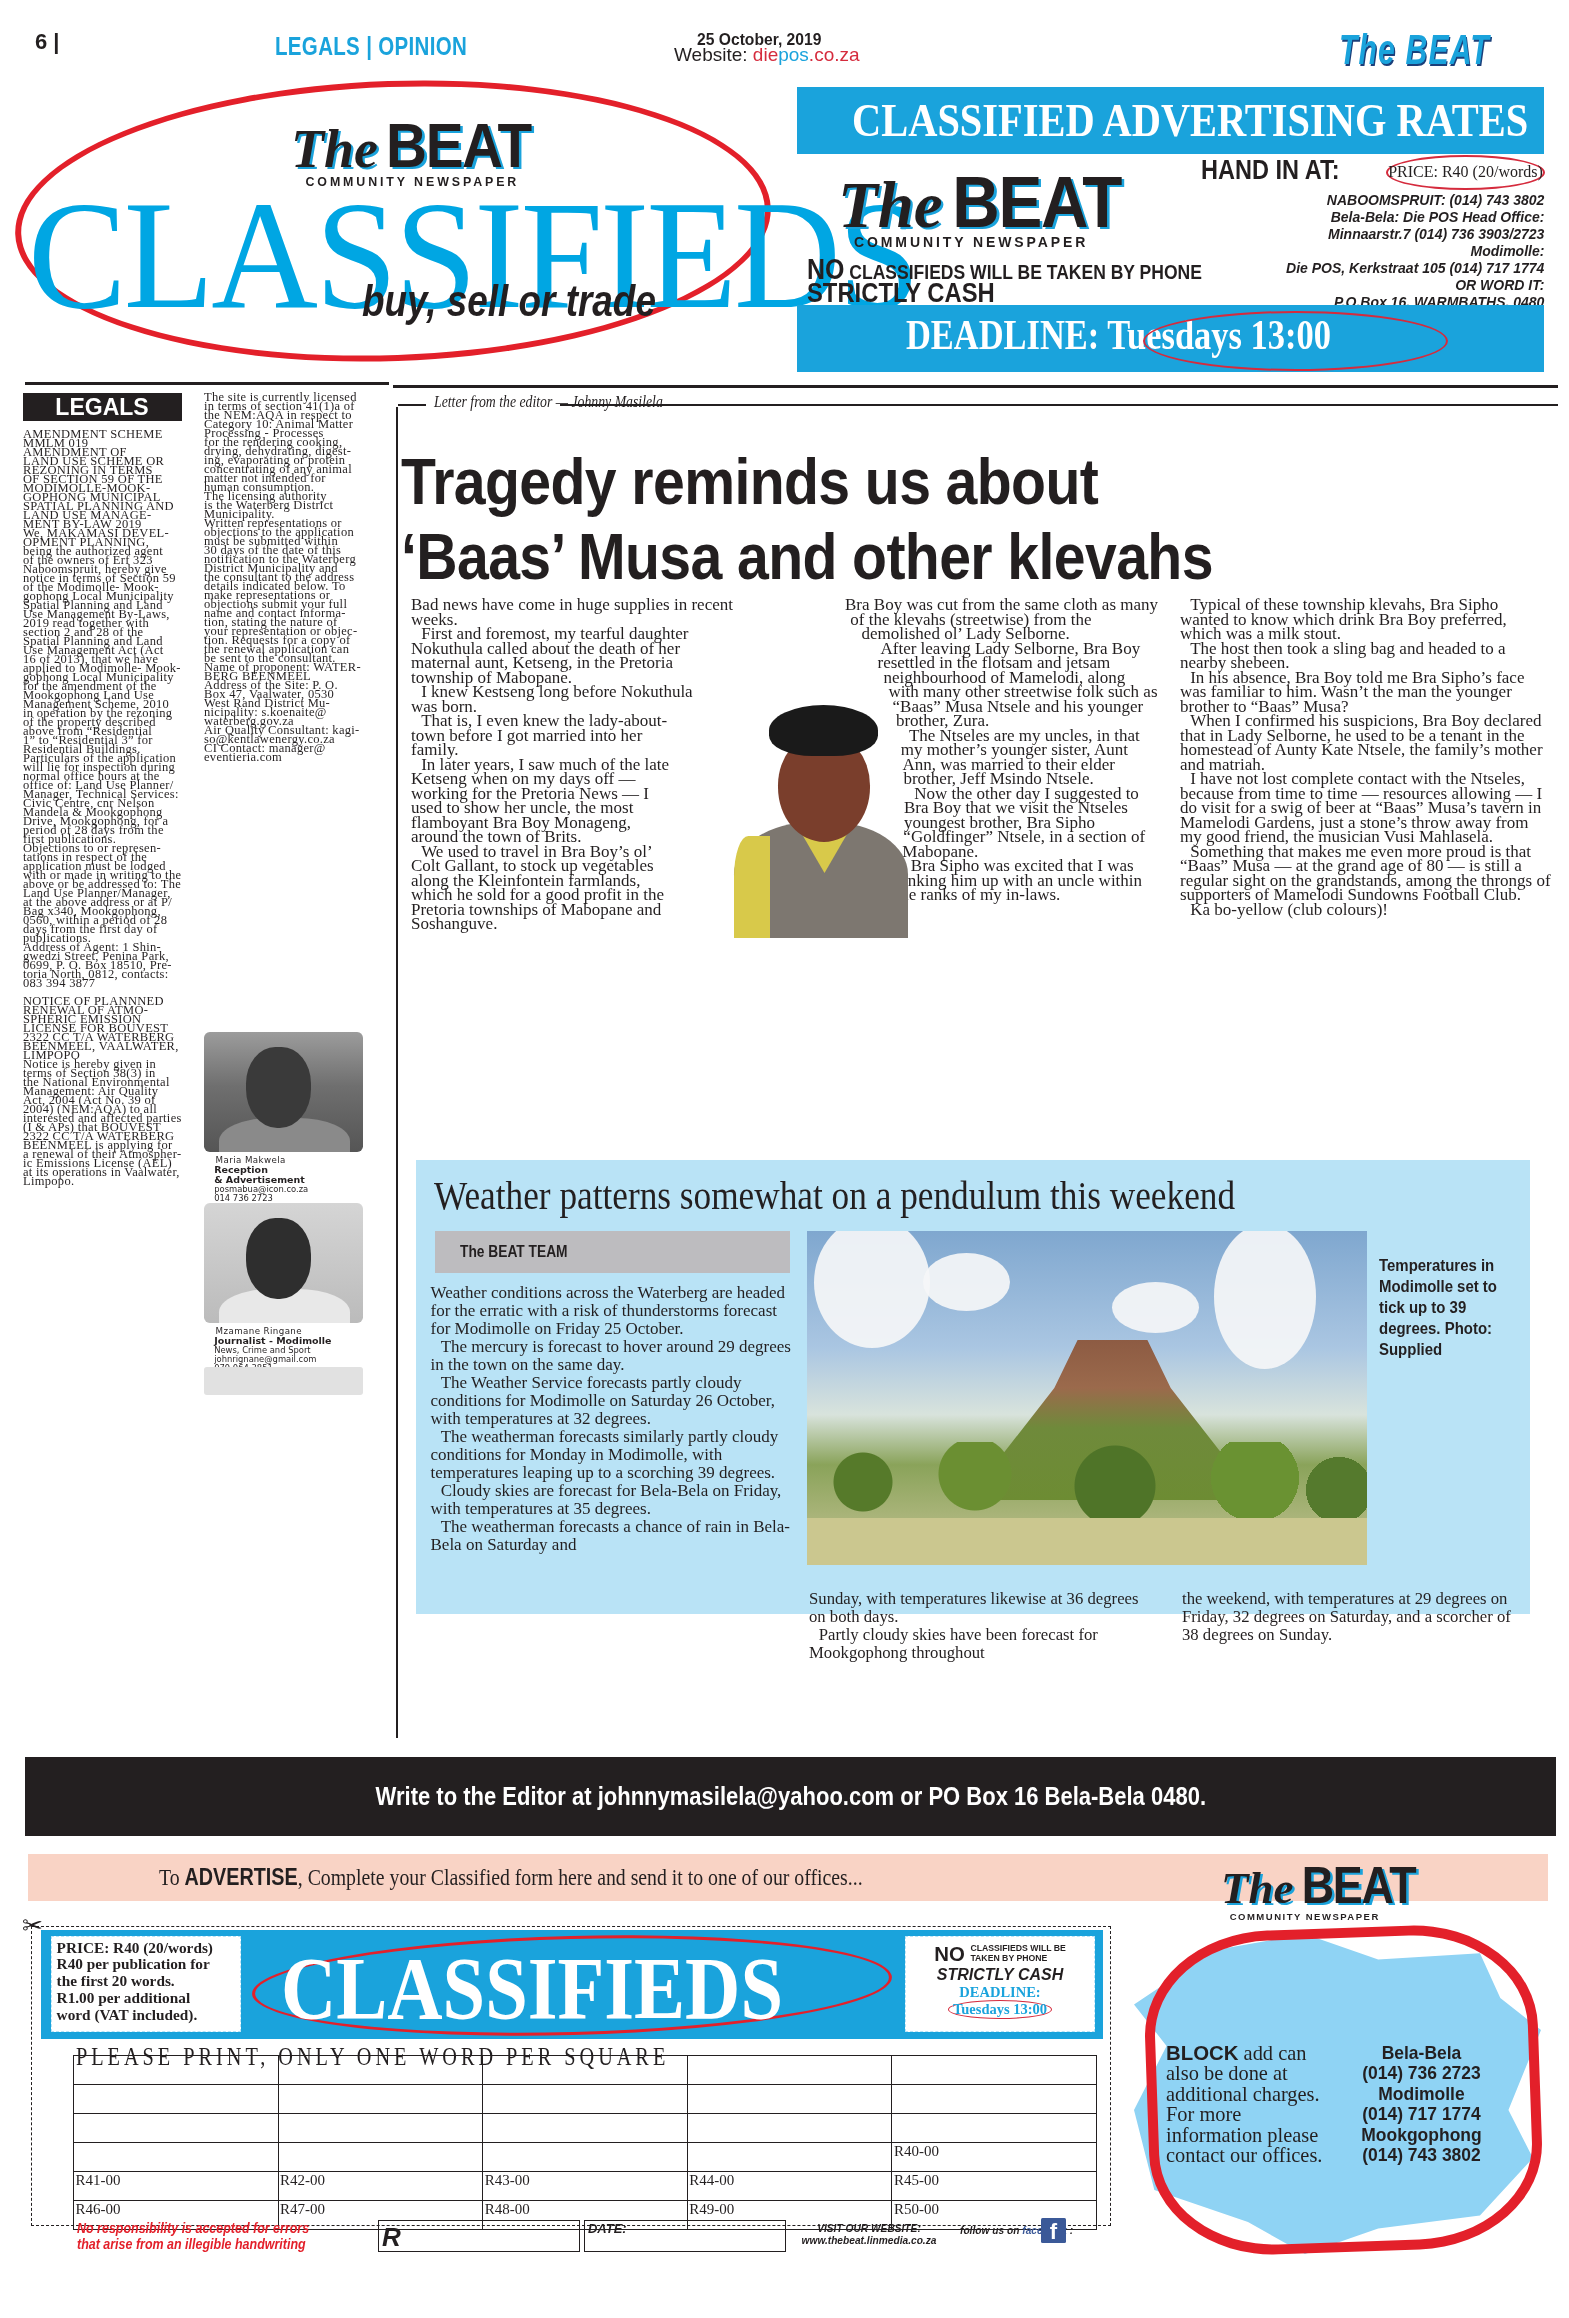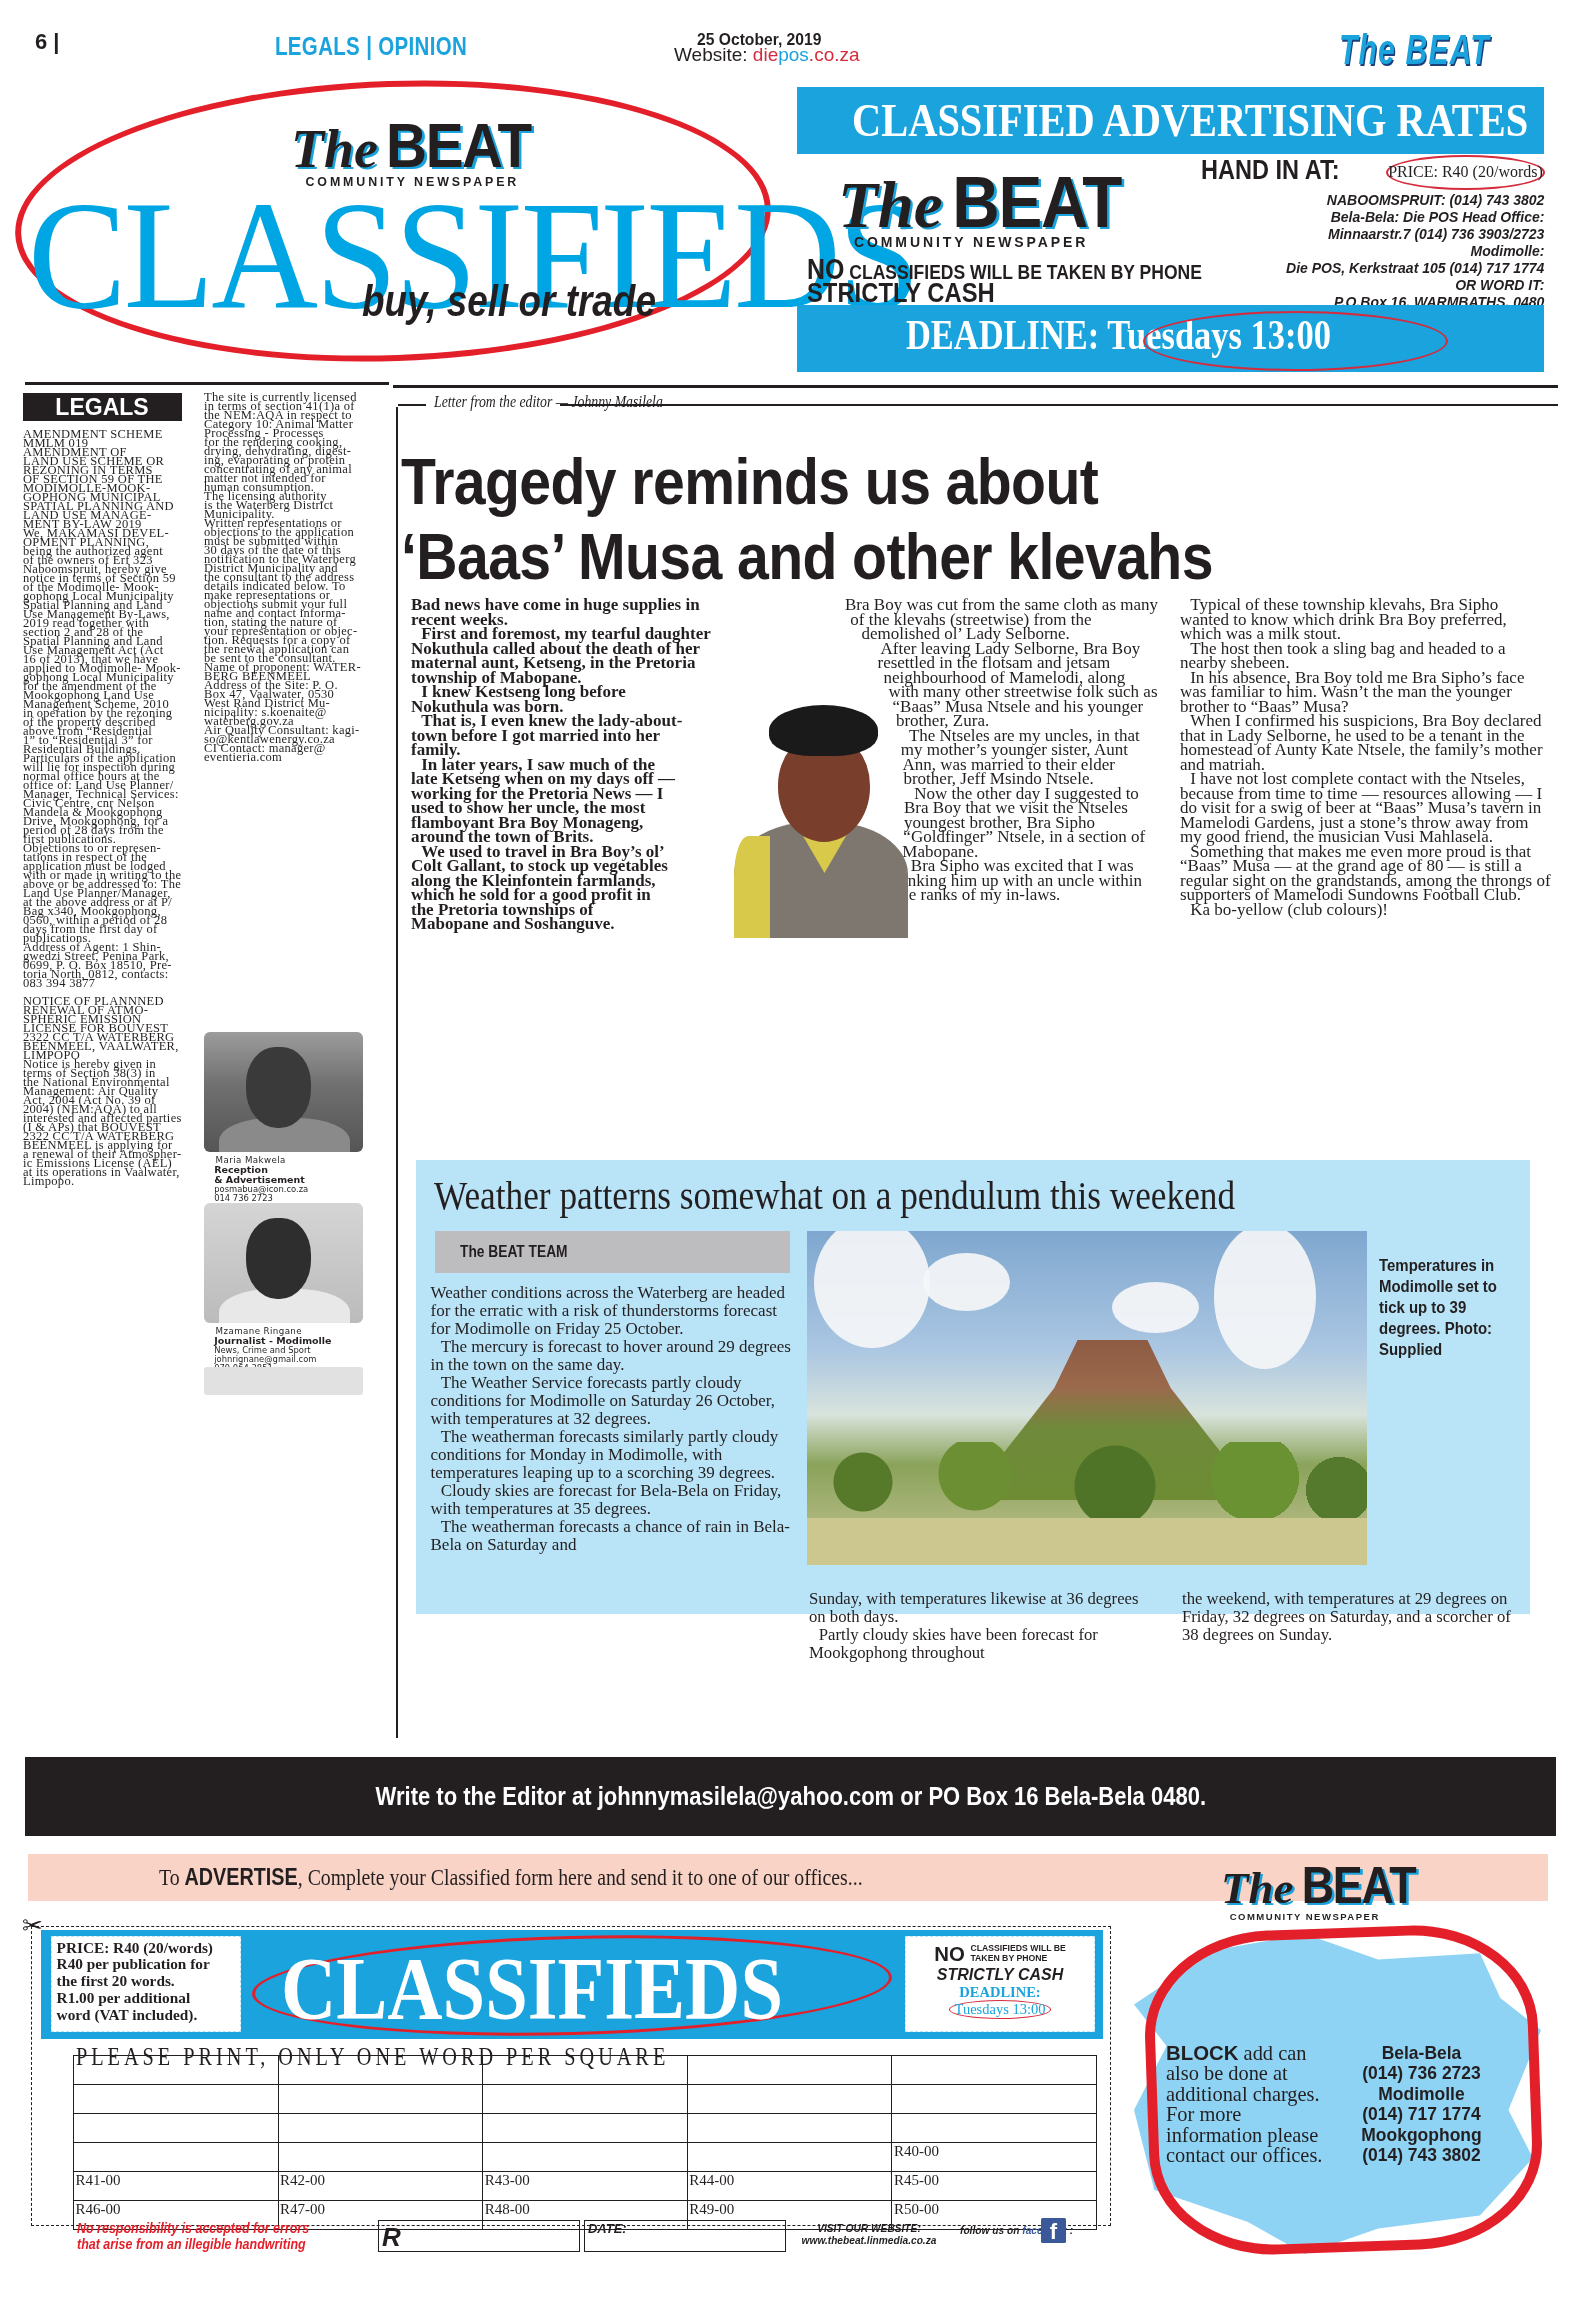--- a/index.html
+++ b/index.html
@@ -65,21 +65,21 @@
   #staff-placeholder { left: 204px; top: 1367px; width: 159px; height: 28px; background: #e1e1e1; border-radius: 2.9px; }
 
   
   #kicker-line-l { left: 398px; top: 404px; width: 28px; height: 2.2px; background: #231f20; }
   #kicker { left: 434px; top: 393px; font-size: 16px; font-style: italic; transform: scaleX(0.86); transform-origin: left top; white-space: nowrap; }
   #kicker-line-r { left: 560px; top: 404px; width: 998px; height: 2.2px; background: #231f20; }
   #headline { left: 401px; top: 444px; font-size: 65px; font-weight: bold; line-height: 75px; letter-spacing: -0.7px; transform: scaleX(0.88); transform-origin: left top; white-space: nowrap; }
   .body-col { font-size: 17px; line-height: 14.5px; color: #231f20; }
   .body-col p { text-indent: 10.2px; }
   .body-col p.first { text-indent: 0; }
-  #ed-col1 { left: 411px; top: 598px; width: 356px; font-weight: bold; }
+  #ed-col1 { left: 411px; top: 598px; width: 356px; }
   #ed-col2 { left: 795px; top: 598px; width: 364px; }
   #ed-col3 { left: 1180px; top: 598px; width: 371px; }
   .wrap-left { float: left; width: 145px; height: 378px; shape-outside: ellipse(100% 60% at 0% 60%); }
   .wrap-right { float: right; width: 116px; height: 378px; shape-outside: ellipse(100% 60% at 100% 60%); }
   #editor-photo { left: 734px; top: 698px; width: 174px; height: 240px; }
   #editor-photo .hat { position: absolute; left: 35px; top: 7.3px; width: 109px; height: 51px; border-radius: 50% 50% 40% 40%; background: #1a1a1a; }
   #editor-photo .face { position: absolute; left: 44px; top: 35px; width: 92px; height: 109px; border-radius: 48% 48% 50% 50%; background: #7a3e2c; }
   #editor-photo .vest { position: absolute; left: 0; top: 124px; width: 174px; height: 116px; border-radius: 45% 45% 0 0; background: #7d7770; }
   #editor-photo .shirt-l { position: absolute; left: 0; top: 138px; width: 36px; height: 102px; background: #d8c94a; border-radius: 40% 0 0 0; }
   #editor-photo .collar { position: absolute; left: 65px; top: 131px; width: 51px; height: 44px; background: #d8c94a; clip-path: polygon(0 0, 100% 0, 50% 100%); }
@@ -117,21 +117,21 @@
   #scissors { left: 22px; top: 1911px; font-size: 25px; }
   #form-head { left: 41px; top: 1930px; width: 1062px; height: 109px; background: #1aa3dc; }
   #form-price { left: 10.2px; top: 5.8px; width: 190px; height: 96px; background: #fff; border: 1.5px dashed #b9e3f6; padding: 2.9px 4.4px; font-size: 15.3px; font-weight: bold; line-height: 16.7px; white-space: pre-line; }
   #form-oval { left: 211px; top: 5.8px; width: 640px; height: 99px; border: 3.6px solid #e3202a; border-radius: 50%; transform: rotate(-1.5deg); }
   #form-classifieds { left: 240px; top: 7.3px; font-size: 89px; color: #fff; line-height: 102px; white-space: nowrap; transform: scaleX(0.86); transform-origin: left top; font-weight: bold; }
   #form-right { left: 864px; top: 5.8px; width: 190px; height: 96px; background: #fff; border: 1.5px dashed #b9e3f6; text-align: center; }
   #form-no { margin-top: 5.8px; font-size: 20.4px; font-weight: bold; white-space: nowrap; }
   #form-no small { font-size: 8.7px; display: inline-block; vertical-align: top; text-align: left; line-height: 9.5px; margin-top: 1.5px; }
   #form-cash { font-size: 16px; font-weight: bold; font-style: italic; }
   #form-deadline { font-size: 14.5px; font-weight: bold; color: #1aa3dc; line-height: 16px; }
-  #form-tues { display: inline-block; font-size: 14.5px; font-weight: normal; color: #1aa3dc; border: 1.5px solid #d52b3d; border-radius: 50%; padding: 0 4.4px; }
+  #form-tues { display: inline-block; font-size: 14.5px; font-weight: bold; color: #1aa3dc; border: 1.5px solid #d52b3d; border-radius: 50%; padding: 0 4.4px; }
   #form-print { left: 76px; top: 2042px; font-size: 26px; letter-spacing: 5.1px; white-space: nowrap; transform: scaleX(0.78); transform-origin: left top; }
   #form-grid { left: 73px; top: 2055px; width: 1024px; border-collapse: collapse; }
   #form-grid td { border: 1.5px solid #231f20; width: 204px; height: 29px; vertical-align: top; font-size: 15px; padding: 0 1.5px; }
   #form-disclaimer { left: 77px; top: 2220px; font-size: 14.5px; font-weight: bold; font-style: italic; color: #e3202a; line-height: 16px; white-space: pre-line; transform: scaleX(0.86); transform-origin: left top; }
   #form-r-box { left: 378px; top: 2220px; width: 202px; height: 32px; border: 1.5px solid #231f20; font-size: 26px; font-weight: bold; font-style: italic; padding-left: 2.9px; line-height: 32px; }
   #form-date-box { left: 584px; top: 2220px; width: 202px; height: 32px; border: 1.5px solid #231f20; font-size: 13px; font-weight: bold; font-style: italic; padding-left: 2.9px; }
   #form-website { left: 800px; top: 2223px; width: 138px; text-align: center; font-size: 10.2px; font-weight: bold; font-style: italic; line-height: 12.4px; white-space: pre-line; }
   #form-facebook { left: 960px; top: 2225px; font-size: 10.2px; font-weight: bold; font-style: italic; white-space: nowrap; }
   #form-facebook .fb { color: #3b5998; }
   #fb-icon { left: 1041px; top: 2218px; width: 25px; height: 25px; background: #3b5998; color: #fff; font-size: 22px; font-weight: bold; text-align: center; line-height: 28px; border-radius: 1.5px; }

